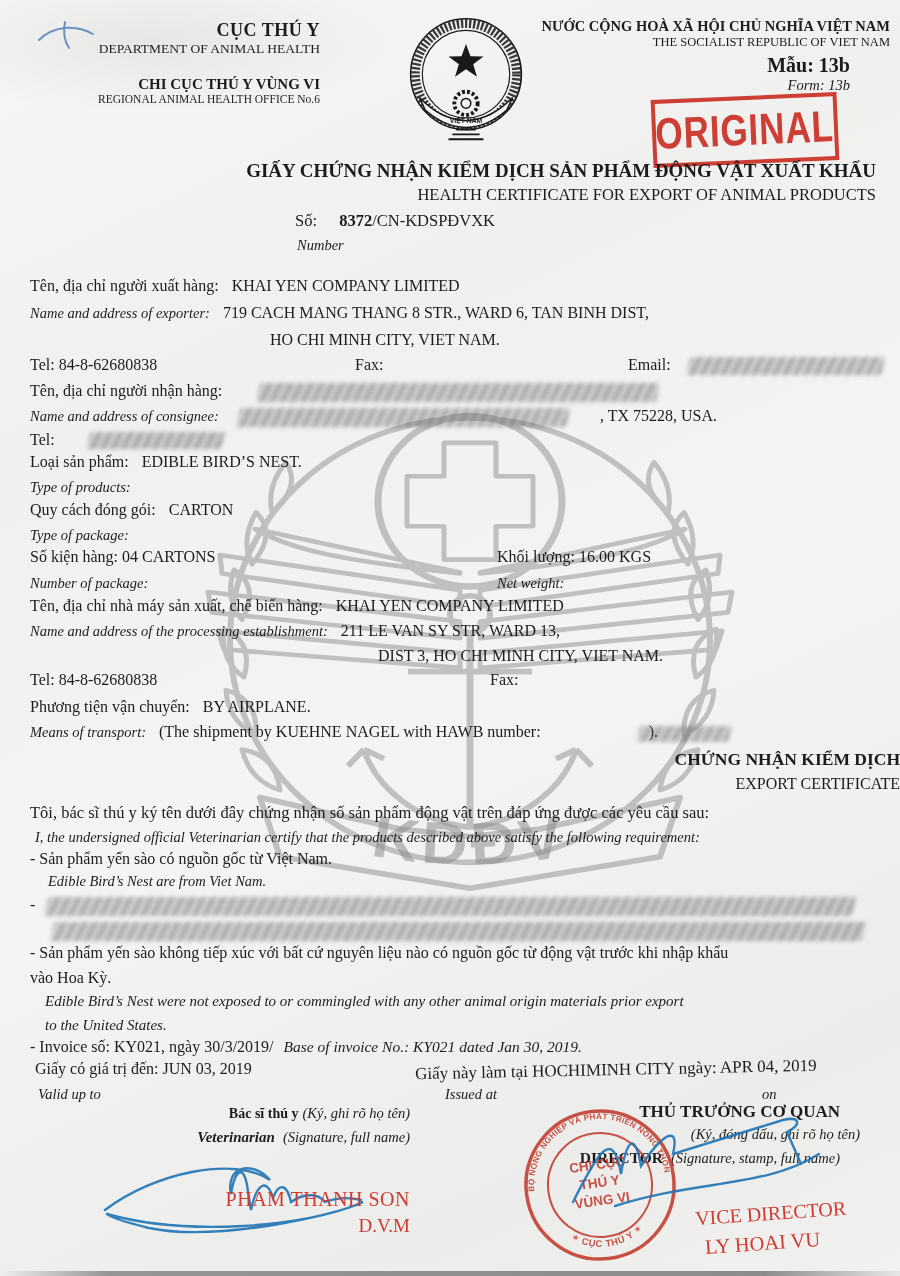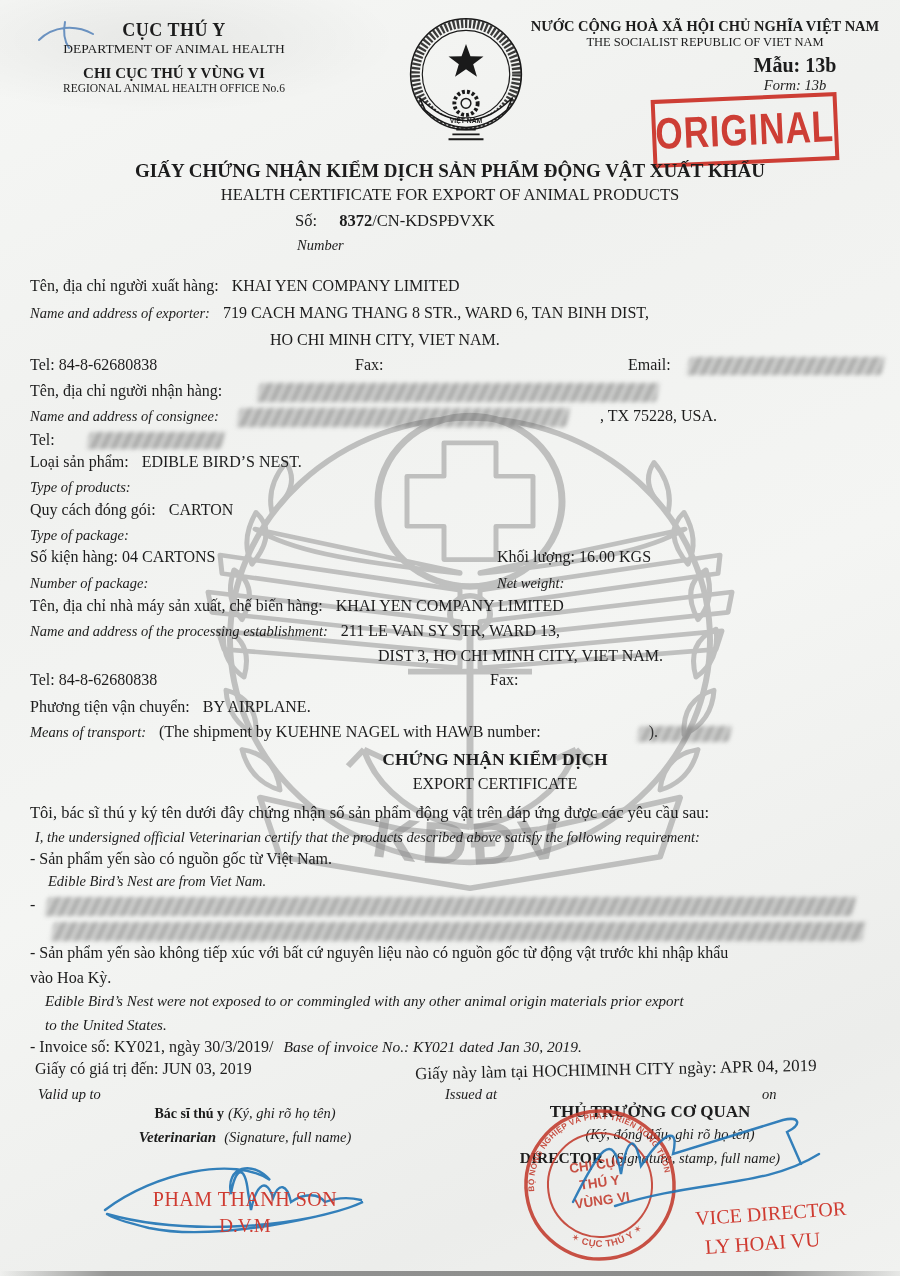--- a/index.html
+++ b/index.html
@@ -8,21 +8,21 @@
     font-family:"Liberation Serif","DejaVu Serif",serif;
     background:linear-gradient(155deg,#f6f7f5 0%,#f0f1ef 28%,#f4f5f3 55%,#ecedeb 85%,#f1f2f0 100%);
   }
   .crease{position:absolute;left:0;top:0;width:420px;height:120px;
     background:radial-gradient(ellipse at 150px 40px,rgba(0,0,0,.06),transparent 65%);pointer-events:none;}
   .ln{position:absolute;font-size:16px;line-height:1.15;white-space:nowrap;}
   .en{font-style:italic;font-size:14.5px;}
   .b{font-weight:bold;}
   .bi{font-weight:bold;font-style:italic;}
   .sp{margin-left:9px;}
-  .ctr{text-align:center;}
+  .ctr{text-align:right;}
   .red{color:#cf3b31;}
   .rd{position:absolute;border-radius:2px;transform:skewX(-12deg);filter:blur(2px);
     background:repeating-linear-gradient(105deg,rgba(70,70,70,.5) 0px,rgba(135,135,135,.22) 5px,rgba(70,70,70,.48) 10px);}
   .wm{position:absolute;pointer-events:none;}
   .orig{
     position:absolute;left:652px;top:96px;width:178px;height:60px;border:4px solid #cb2f26;
     display:flex;align-items:center;justify-content:center;transform:rotate(-2.5deg);opacity:.92;
     color:#cb2f26;font-family:"Liberation Sans","DejaVu Sans",sans-serif;font-weight:bold;
   }
   .orig span{font-size:44px;letter-spacing:1px;transform:scaleX(.8);display:inline-block;}
@@ -71,21 +71,21 @@
     </text>
   </svg>
 
   <svg style="position:absolute;left:35px;top:20px" width="80" height="32" viewBox="0 0 80 32">
     <path d="M4,20 C18,6 40,4 58,14 M30,2 C28,12 30,22 34,28" fill="none" stroke="#4a7ab5" stroke-width="2" opacity=".8" stroke-linecap="round"></path>
   </svg>
 
   <div class="ln ctr" style="left:28px;top:20px;width:292px">
     <div class="b" style="font-size:18px;letter-spacing:.5px">CỤC THÚ Y</div>
     <div style="font-size:13.5px">DEPARTMENT OF ANIMAL HEALTH</div>
-    <div class="b" style="font-size:15px;margin-top:9px">CHI CỤC THÚ Y VÙNG VI</div>
+    <div class="b" style="font-size:15px;margin-top:20px">CHI CỤC THÚ Y VÙNG VI</div>
     <div style="font-size:11.5px">REGIONAL ANIMAL HEALTH OFFICE No.6</div>
   </div>
 
   <svg style="position:absolute;left:398px;top:14px" width="136" height="132" viewBox="0 0 140 132">
     <circle cx="70" cy="60" r="57" fill="none" stroke="#1a1a1a" stroke-width="1.6"></circle>
     <circle cx="70" cy="60" r="52" fill="none" stroke="#1a1a1a" stroke-width="9" stroke-dasharray="2.4,1.8" opacity=".85"></circle>
     <circle cx="70" cy="60" r="45" fill="none" stroke="#1a1a1a" stroke-width="1.2"></circle>
     <path d="M70,29 L74.6,41.5 L88,41.8 L77.4,49.8 L81.3,62.6 L70,55 L58.7,62.6 L62.6,49.8 L52,41.8 L65.4,41.5 Z" fill="#1a1a1a"></path>
     <circle cx="70" cy="90" r="12" fill="none" stroke="#1a1a1a" stroke-width="4" stroke-dasharray="3,2.2"></circle>
     <circle cx="70" cy="90" r="5" fill="none" stroke="#1a1a1a" stroke-width="1.5"></circle>

